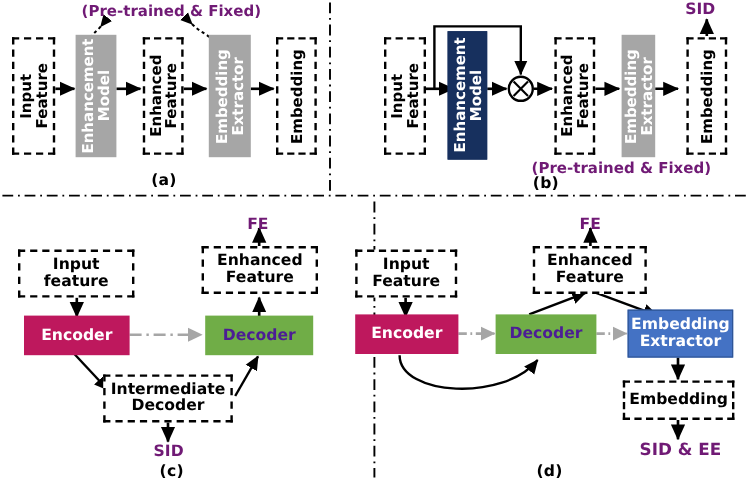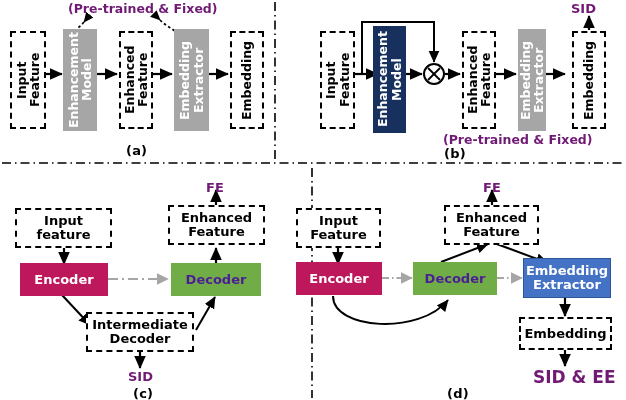--- a/index.html
+++ b/index.html
@@ -238,16 +238,16 @@
 
   <div class="box blue" style="left:523px;top:258px;width:88px;height:40px;font-size:13px;">
     <span style="white-space:pre-line">Embedding
 Extractor</span>
   </div>
 
   <div class="box dashed" style="left:519px;top:317px;width:93px;height:33px;font-size:13px;">
     <span>Embedding</span>
   </div>
 
-  <div class="lbl" style="left:533px;top:367px;font-size:17px;">SID &amp; EE</div>
+  <div class="lbl" style="left:533px;top:367px;font-size:14px;">SID &amp; EE</div>
 
   <div class="caption" style="left:447px;top:386px;">(d)</div>
 </div>
 
 </body></html>

